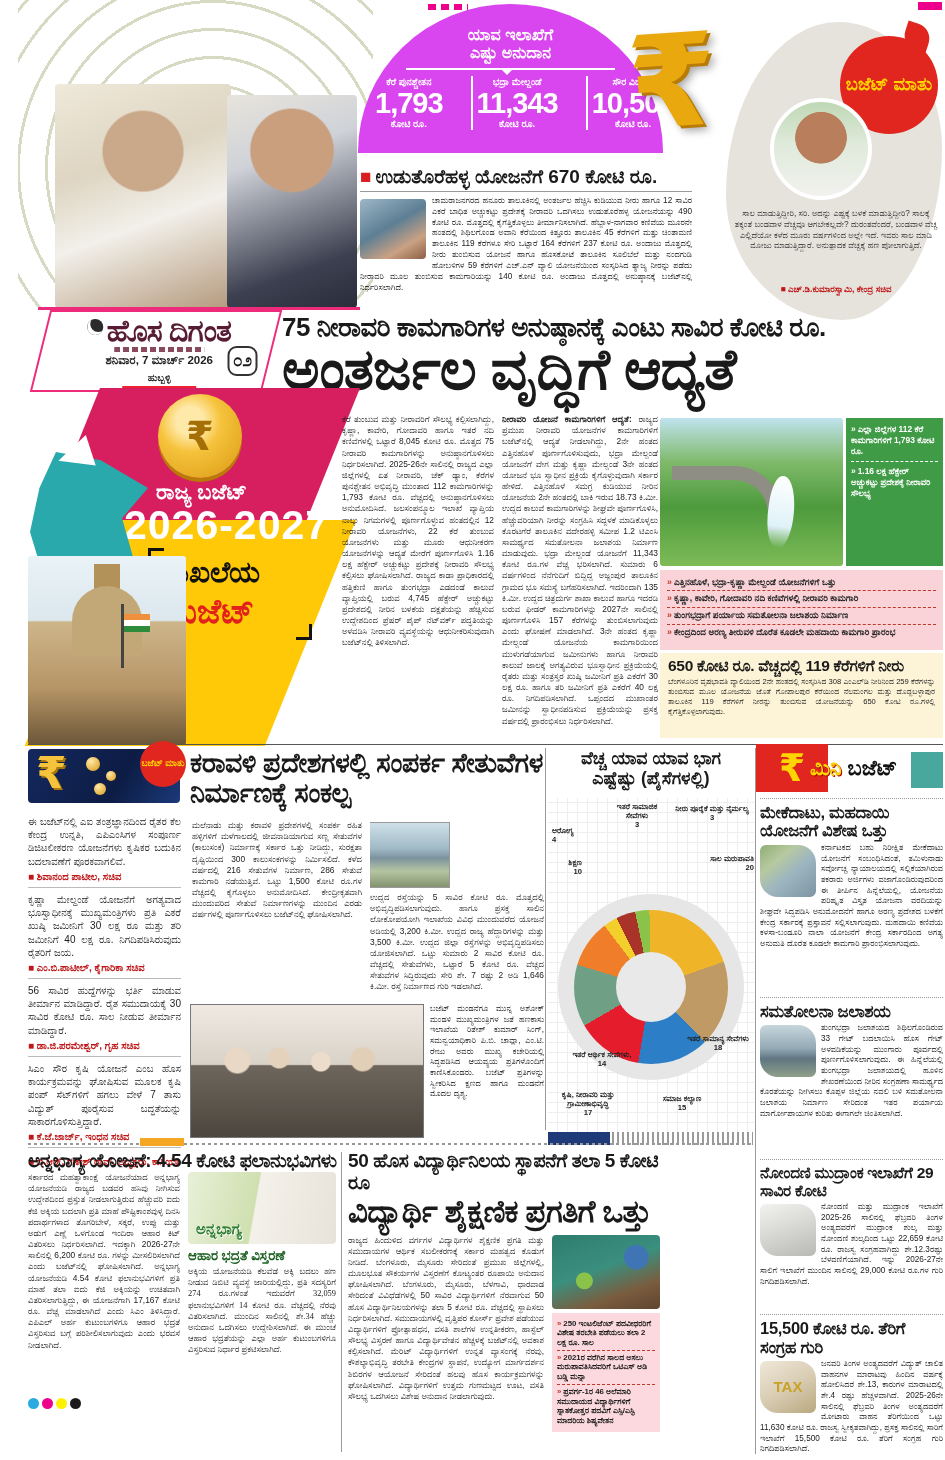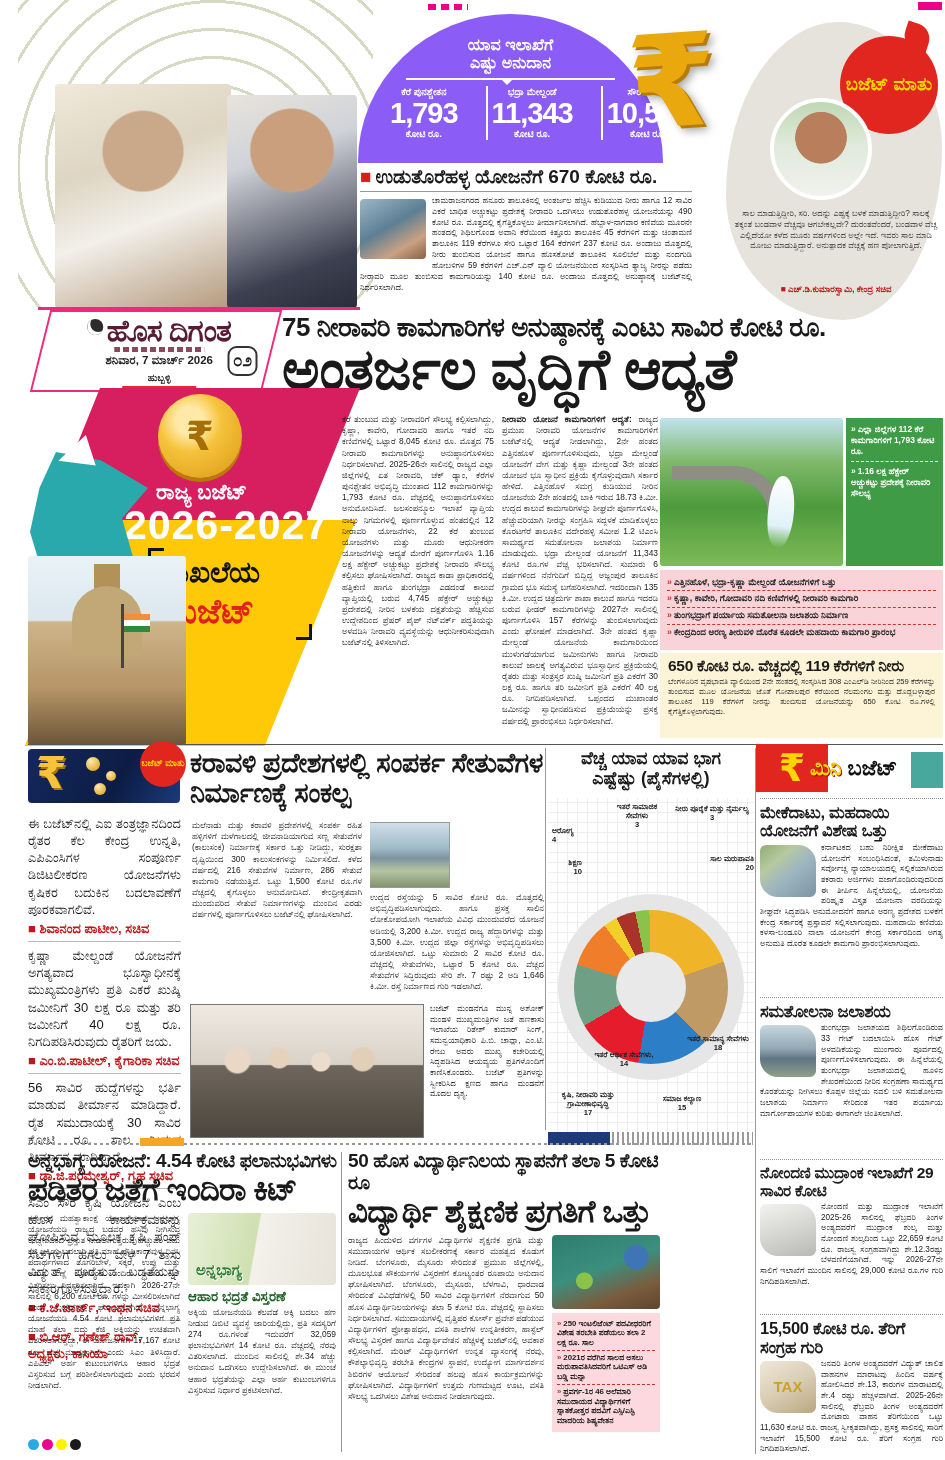--- a/index.html
+++ b/index.html
@@ -16,26 +16,26 @@
   .photo{background:#ccc;}
   .photo1{left:55px;top:84px;width:176px;height:224px;border-radius:4px;
           background:radial-gradient(circle at 50% 30%,#caa88a 0 22%,rgba(0,0,0,0) 23%),
                      linear-gradient(160deg,#efe9da 0%,#ded5c2 35%,#f2f0ea 60%,#b59a7e 100%);}
   .photo2{left:227px;top:95px;width:130px;height:213px;border-radius:4px;
           background:radial-gradient(circle at 50% 26%,#c99f7e 0 24%,rgba(0,0,0,0) 25%),
                      linear-gradient(160deg,#e8e4dc 0%,#cfd2d8 30%,#3c4050 78%,#2a2d3a 100%);}
   .pink-line{left:38px;top:307px;width:322px;height:3px;background:#ee2a7b;}
 
   
-  .dome{left:358px;top:14px;width:305px;height:149px;background:#8b5cf6;
+  .dome{left:358px;top:4px;width:305px;height:149px;background:#d946ef;
         border-radius:155px 155px 0 0/150px 150px 0 0;color:#fff;}
   .dome-title{margin:22px 30px 0;text-align:center;font-weight:bold;font-size:16px;line-height:1.15;}
   .dome-rule{margin:5px 48px 6px;border-top:2px solid #fff;position:relative;}
   .dome-rule::after{content:"";position:absolute;left:46%;top:0;border:5px solid rgba(0,0,0,0);border-top-color:#fff;}
-  .dome-stats{display:flex;margin:0 28px;gap:24px;}
+  .dome-stats{display:flex;margin:0 13px;gap:24px;}
   .dome-stat{flex:1;text-align:center;padding:0 4px;}
   .dome-stat+.dome-stat{border-left:2px solid #fff;}
   .ds-label{font-size:9.5px;font-weight:bold;}
   .ds-value{font-size:29px;font-weight:bold;letter-spacing:-1px;line-height:1.05;}
   .ds-unit{font-size:9.5px;font-weight:bold;}
 
   .gold-rupee{left:628px;top:18px;font-size:128px;line-height:1;font-weight:bold;color:#e8a80e;
               text-shadow:3px 3px 0 #b87c06,6px 6px 8px rgba(0,0,0,.35);transform:rotate(-4deg);}
 
   
@@ -135,21 +135,21 @@
   .vline{background:#999;width:1px;}
 
   
   .qfx{left:28px;top:749px;width:152px;height:54px;border-radius:4px;overflow:visible;
        background:linear-gradient(120deg,#14285e 0%,#0c1c44 60%,#1b3a7a 100%);}
   .qfx-rupee{position:absolute;left:8px;top:-2px;font-size:44px;font-weight:bold;color:#f6c33c;text-shadow:2px 2px 0 #a8760a;}
   .qfx-coin{position:absolute;border-radius:50%;background:radial-gradient(circle at 35% 30%,#ffe9a8,#d99812);}
   .qfx-bubble{position:absolute;right:-6px;top:-8px;width:46px;height:46px;border-radius:50%;background:#e0261f;
        color:#ffd400;font-weight:bold;font-size:9px;display:flex;align-items:center;justify-content:center;text-align:center;line-height:1.1;}
   .quotes{left:28px;top:810px;width:153px;}
-  .quote{font-size:13px;line-height:1.32;text-align:justify;padding:5px 0 4px;}
+  .quote{font-size:10px;line-height:1.32;text-align:justify;padding:5px 0 4px;}
   .quote+.quote{border-top:1px solid #bbb;}
   .q-author{color:#c01718;font-weight:bold;margin-top:2px;text-align:left;}
 
   
   .coastal-head{left:190px;top:748px;width:354px;font-size:27px;font-weight:900;line-height:1.12;letter-spacing:-.5px;}
   .coastal-colA{left:192px;top:820px;width:170px;height:178px;}
   .coastal-colB{left:370px;top:820px;width:174px;height:178px;}
   .dam-photo{width:132px;height:66px;margin:2px 0 4px -52px;border:1px solid #999;
        background:linear-gradient(180deg,#cfe0e8 0%,#9fb9c6 40%,#7c939e 55%,#b5c4a2 75%,#84936f 100%);}
   .group-photo{left:190px;top:1004px;width:234px;height:134px;border:1px solid #777;
@@ -167,21 +167,21 @@
          repeating-linear-gradient(90deg,rgba(0,0,0,0) 0 9px,#eee 9px 10px);}
   .donut-outer{position:absolute;left:10px;top:96px;width:186px;height:186px;border-radius:50%;background:#e6e6e6;}
   .donut-ring{position:absolute;left:26px;top:112px;width:154px;height:154px;border-radius:50%;}
   .donut-hole{position:absolute;left:42px;top:42px;width:70px;height:70px;border-radius:50%;background:#e9e9e9;}
   .clabel{position:absolute;font-size:7.6px;font-weight:bold;line-height:1.2;text-align:center;color:#222;}
   .cl-val{display:block;font-weight:bold;}
   .cl0{left:126px;top:6px;width:76px;}   
   .cl1{left:150px;top:56px;width:56px;text-align:right;} 
   .cl2{left:136px;top:236px;width:68px;} 
   .cl3{left:98px;top:296px;width:72px;}  
-  .cl4{left:40px;top:252px;width:72px;}  
+  .cl4{left:18px;top:252px;width:72px;}  
   .cl5{left:-2px;top:292px;width:84px;}  
   .cl6{left:0;top:60px;width:34px;text-align:right;}  
   .cl7{left:58px;top:4px;width:62px;}    
   .cl8{left:4px;top:28px;width:40px;text-align:left;} 
   .navy-bar{left:548px;top:1132px;width:62px;height:13px;background:#1f3a78;}
   .tick-bar{left:612px;top:1132px;width:141px;height:13px;
             background:repeating-linear-gradient(90deg,#9a9a9a 0 2px,#fff 2px 5px);}
 
   
   .rail{left:760px;top:744px;width:183px;}
@@ -438,24 +438,23 @@
       <div class="rail-body ov" style="height:122px;">
         <span class="rail-img img-tax">TAX</span>
         <span>ಜನವರಿ ತಿಂಗಳ ಅಂತ್ಯದವರೆಗೆ ವಿದ್ಯುತ್ ಚಾಲಿತ ವಾಹನಗಳ ಮಾರಾಟವು ಹಿಂದಿನ ವರ್ಷಕ್ಕೆ ಹೋಲಿಸಿದರೆ ಶೇ.13, ಕಾರುಗಳ ಮಾರಾಟದಲ್ಲಿ ಶೇ.4 ರಷ್ಟು ಹೆಚ್ಚಳವಾಗಿದೆ. 2025-26ನೇ ಸಾಲಿನಲ್ಲಿ ಫೆಬ್ರವರಿ ತಿಂಗಳ ಅಂತ್ಯದವರೆಗೆ ಮೋಟಾರು ವಾಹನ ತೆರಿಗೆಯಿಂದ ಒಟ್ಟು 11,630 ಕೋಟಿ ರೂ. ರಾಜಸ್ವ ಸ್ವೀಕೃತವಾಗಿದ್ದು, ಪ್ರಸಕ್ತ ಸಾಲಿನಲ್ಲಿ ಸಾರಿಗೆ ಇಲಾಖೆಗೆ 15,500 ಕೋಟಿ ರೂ. ತೆರಿಗೆ ಸಂಗ್ರಹ ಗುರಿ ನಿಗದಿಪಡಿಸಲಾಗಿದೆ.</span>
       </div>
 
     </div>
   </div>
 
   <div class="abs bottom-left">
     <div class="b-kicker">ಅನ್ನಭಾಗ್ಯ ಯೋಜನೆ: 4.54 ಕೋಟಿ ಫಲಾನುಭವಿಗಳು</div>
-    <div class="b-head">ಪಡಿತರ ಜತೆಗೆ ಇಂದಿರಾ ಕಿಟ್</div>
     <div class="b-cols">
       <div class="b-col ov" style="width:152px;height:218px;">ಸರ್ಕಾರದ ಮಹತ್ವಾಕಾಂಕ್ಷೆ ಯೋಜನೆಯಾದ ಅನ್ನಭಾಗ್ಯ ಯೋಜನೆಯಡಿ ರಾಜ್ಯದ ಬಡವರ ಹಸಿವು ನೀಗಿಸುವ ಉದ್ದೇಶದಿಂದ ಪ್ರಸ್ತುತ ನೀಡಲಾಗುತ್ತಿರುವ ಹೆಚ್ಚುವರಿ ಐದು ಕೆಜಿ ಅಕ್ಕಿಯ ಬದಲಾಗಿ ಪ್ರತಿ ಮಾಹೆ ಪೌಷ್ಟಿಕಾಂಶವುಳ್ಳ ದಿನಸಿ ಪದಾರ್ಥಗಳಾದ ತೊಗರಿಬೇಳೆ, ಸಕ್ಕರೆ, ಉಪ್ಪು ಮತ್ತು ಅಡುಗೆ ಎಣ್ಣೆ ಒಳಗೊಂಡ ಇಂದಿರಾ ಆಹಾರ ಕಿಟ್ ವಿತರಿಸಲು ನಿರ್ಧರಿಸಲಾಗಿದೆ. ಇದಕ್ಕಾಗಿ 2026-27ನೇ ಸಾಲಿನಲ್ಲಿ 6,200 ಕೋಟಿ ರೂ. ಗಳನ್ನು ಮೀಸಲಿರಿಸಲಾಗಿದೆ ಎಂದು ಬಜೆಟ್‌ನಲ್ಲಿ ಘೋಷಿಸಲಾಗಿದೆ. ಅನ್ನಭಾಗ್ಯ ಯೋಜನೆಯಡಿ 4.54 ಕೋಟಿ ಫಲಾನುಭವಿಗಳಿಗೆ ಪ್ರತಿ ಮಾಹೆ ತಲಾ ಐದು ಕೆಜಿ ಅಕ್ಕಿಯನ್ನು ಉಚಿತವಾಗಿ ವಿತರಿಸಲಾಗುತ್ತಿದ್ದು, ಈ ಯೋಜನೆಗಾಗಿ 17,167 ಕೋಟಿ ರೂ. ವೆಚ್ಚ ಮಾಡಲಾಗಿದೆ ಎಂದು ಸಿಎಂ ತಿಳಿಸಿದ್ದಾರೆ. ಎಪಿಎಲ್ ಅರ್ಹ ಕುಟುಂಬಗಳಿಗೂ ಆಹಾರ ಭದ್ರತೆ ವಿಸ್ತರಿಸುವ ಬಗ್ಗೆ ಪರಿಶೀಲಿಸಲಾಗುವುದು ಎಂದು ಭರವಸೆ ನೀಡಲಾಗಿದೆ.</div>
-      <div style="width:148px;">
+      <div style="width:148px;font-family:Liberation Serif, serif;">
         <div class="anna-img">
           <span class="anna-label">ಅನ್ನಭಾಗ್ಯ</span>
         </div>
         <div class="b-subhead">ಆಹಾರ ಭದ್ರತೆ ವಿಸ್ತರಣೆ</div>
         <div class="b-col ov" style="height:118px;">ಅಕ್ಕಿಯ ಯೋಜನೆಯಡಿ ಕೆಲವೆಡೆ ಅಕ್ಕಿ ಬದಲು ಹಣ ನೀಡುವ ಡಿಬಿಟಿ ವ್ಯವಸ್ಥೆ ಜಾರಿಯಲ್ಲಿದ್ದು, ಪ್ರತಿ ಸದಸ್ಯರಿಗೆ 274 ರೂ.ಗಳಂತೆ ಇದುವರೆಗೆ 32,059 ಫಲಾನುಭವಿಗಳಿಗೆ 14 ಕೋಟಿ ರೂ. ವೆಚ್ಚದಲ್ಲಿ ನೆರವು ವಿತರಿಸಲಾಗಿದೆ. ಮುಂದಿನ ಸಾಲಿನಲ್ಲಿ ಶೇ.34 ಹೆಚ್ಚು ಅನುದಾನ ಒದಗಿಸಲು ಉದ್ದೇಶಿಸಲಾಗಿದೆ. ಈ ಮುಂಚೆ ಆಹಾರ ಭದ್ರತೆಯನ್ನು ಎಲ್ಲಾ ಅರ್ಹ ಕುಟುಂಬಗಳಿಗೂ ವಿಸ್ತರಿಸುವ ನಿರ್ಧಾರ ಪ್ರಕಟಿಸಲಾಗಿದೆ.</div>
       </div>
     </div>
     <div class="cmyk" style="justify-content:flex-start;margin-top:8px;">
         <i class="c-c"></i>
         <i class="c-m"></i>

